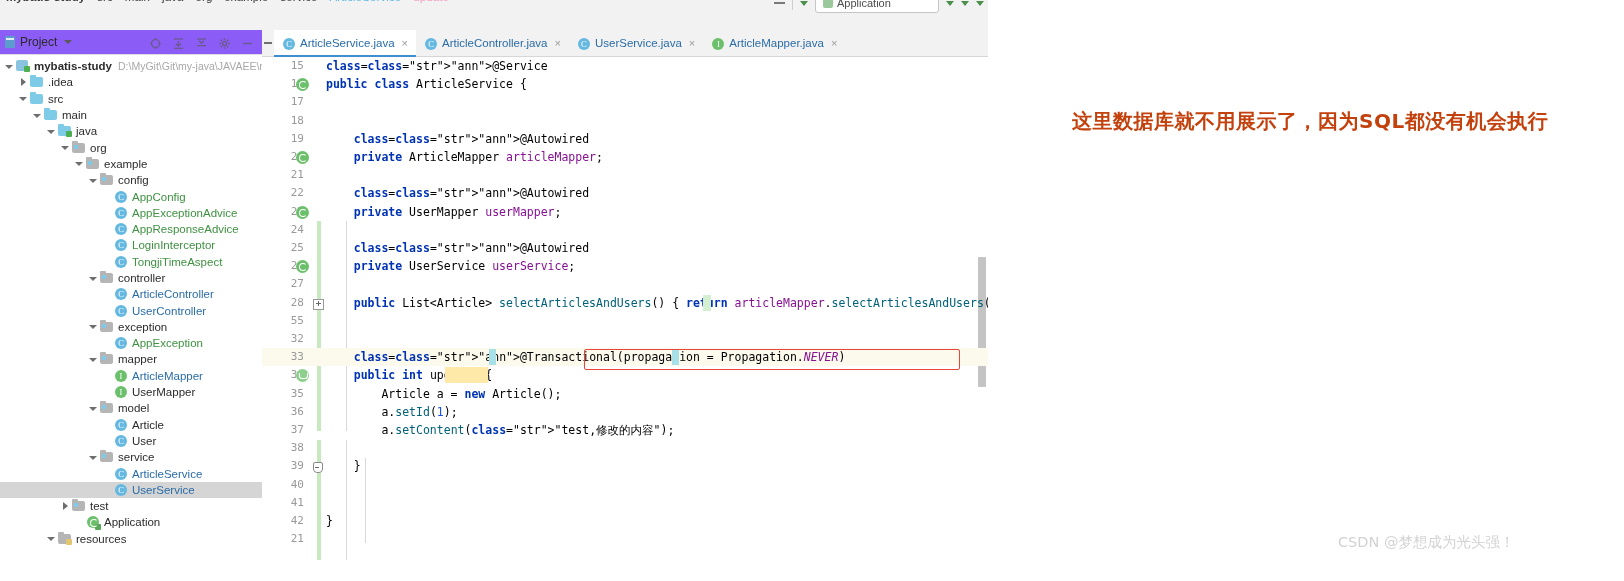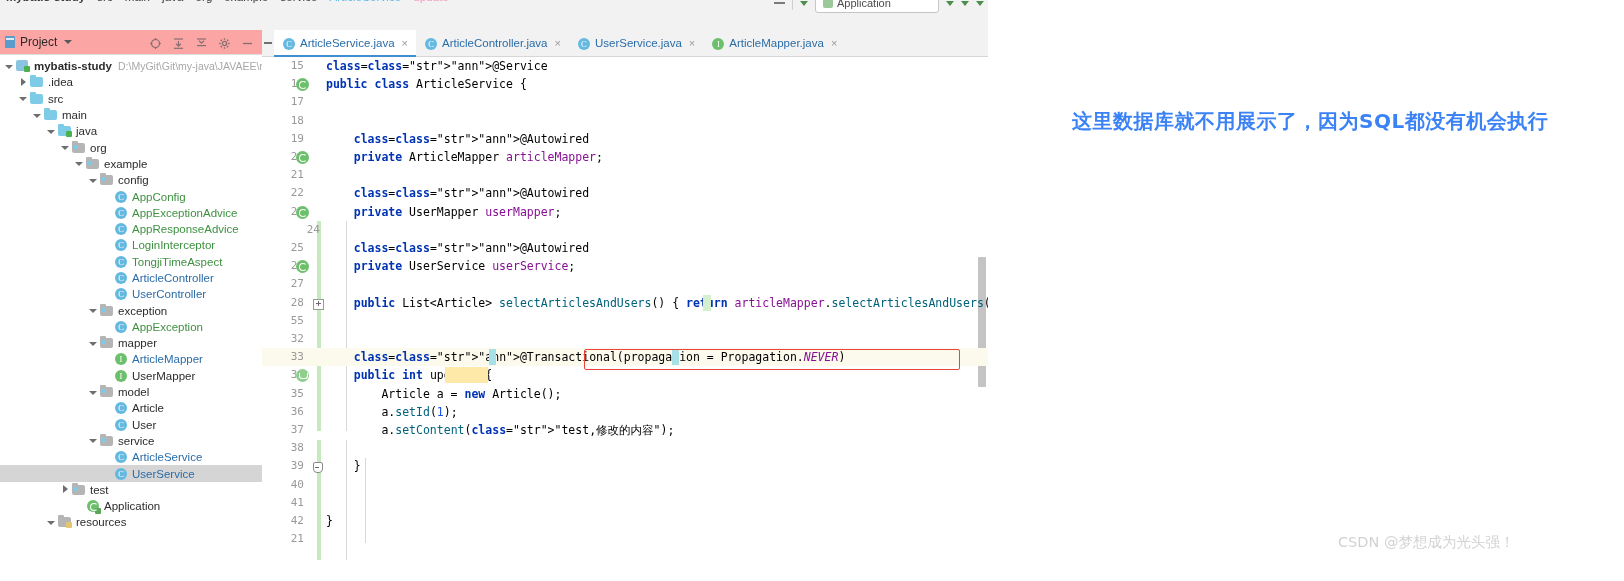--- a/index.html
+++ b/index.html
@@ -20,21 +20,21 @@
   .toolbar-right{position:absolute;right:4px;top:-10px;display:flex;align-items:center;gap:7px;height:26px;}
   .runcfg{height:17px;min-width:108px;border:1px solid #c6c6c6;border-radius:3px;background:#fff;
           display:flex;align-items:center;gap:4px;padding:0 7px;font-size:11px;color:#4a4a4a;}
   .runcfg-ico{width:10px;height:10px;border-radius:2px;background:#4a9c4a;opacity:.55;}
   .tri-dn{width:0;height:0;border-left:4px solid transparent;border-right:4px solid transparent;border-top:5px solid #4a8f4a;}
   .dash{width:11px;height:2px;background:#7a7a7a;}
   .vdiv{width:1px;height:13px;background:#cfcfcf;}
 
   
   .proj{position:absolute;left:0;top:30px;width:262px;height:551px;background:#ffffff;border-right:1px solid #cfcfcf;overflow:hidden;}
-  .proj-head{height:24px;display:flex;align-items:center;padding:0 5px;background:#fca5a5;border-bottom:1px solid #dedede;}
+  .proj-head{height:24px;display:flex;align-items:center;padding:0 5px;background:#8b5cf6;border-bottom:1px solid #dedede;}
   .proj-head .p-ico{width:10px;height:12px;background:#5c9ccc;border-radius:1px;margin-right:5px;position:relative;}
   .proj-head .p-ico:after{content:"";position:absolute;left:1px;top:2px;width:8px;height:2px;background:#fff;opacity:.8;}
   .proj-title{font-size:12px;color:#2b2b2b;}
   .caret{width:0;height:0;border-left:4px solid transparent;border-right:4px solid transparent;border-top:4px solid #5a5a5a;margin-left:7px;}
   .proj-tools{margin-left:auto;display:flex;align-items:center;gap:10px;padding-right:3px;}
   .ptool{width:13px;height:13px;opacity:.72;}
 
   .tree{position:relative;padding-top:3px;font-size:11.5px;color:#2b2b2b;}
   .node{height:16.3px;display:flex;align-items:center;white-space:nowrap;padding-left:4px;cursor:default;}
   .node.sel{background:#d5d5d5;}
@@ -109,21 +109,21 @@
   .g-tx:after{content:"";position:absolute;left:3px;top:4px;width:7px;height:5px;border:1.5px solid #fff;border-top:none;border-radius:0 0 3px 3px;}
   .g-fold{position:absolute;width:9px;height:9px;border:1px solid #9a9a9a;background:#fff;}
   .g-fold:after{content:"";position:absolute;left:1.5px;top:3.5px;width:5px;height:1px;background:#6a6a6a;}
   .g-fold:before{content:"";position:absolute;left:3.5px;top:1.5px;width:1px;height:5px;background:#6a6a6a;}
   .g-collapse{position:absolute;width:8px;height:9px;border:1.2px solid #8a8a8a;border-radius:2px 2px 4px 4px;background:#fff;}
   .g-collapse:after{content:"";position:absolute;left:1.3px;top:3.3px;width:4px;height:1px;background:#6a6a6a;}
   .indent-guide{position:absolute;width:1px;background:#d8d8d8;}
   .scroll-mark{position:absolute;right:0;width:8px;background:#c4c4c4;border-radius:1px;}
 
   
-  .right-note{position:absolute;left:1072px;top:108px;font-size:20px;color:#3b82f6;font-weight:bold;
+  .right-note{position:absolute;left:1072px;top:108px;font-size:20px;color:#c2410c;font-weight:bold;
               font-family:"DejaVu Sans",sans-serif;white-space:nowrap;letter-spacing:.5px;}
   .watermark{position:absolute;left:1338px;top:533px;font-size:14.5px;color:#d2d2d2;white-space:nowrap;
              font-family:"DejaVu Sans",sans-serif;}
 </style>
 </head>
 <body>
 
 <div class="ide">
 
   <div class="topstrip">
@@ -272,20 +272,27 @@
           </span>
           <span class="lbl nm-green">LoginInterceptor</span>
         </div>
         <div class="node" style="padding-left: 102px;">
           <span class="arrow"></span>
           <span class="ni">
             <span class="cls">C</span>
           </span>
           <span class="lbl nm-green">TongjiTimeAspect</span>
         </div>
+        <div class="node" style="padding-left: 88px;">
+          <span class="arrow down"></span>
+          <span class="ni">
+            <span class="f-gray"></span>
+          </span>
+          <span class="lbl ">controller</span>
+        </div>
         <div class="node" style="padding-left: 102px;">
           <span class="arrow"></span>
           <span class="ni">
             <span class="cls">C</span>
           </span>
           <span class="lbl nm-blue">ArticleController</span>
         </div>
         <div class="node" style="padding-left: 102px;">
           <span class="arrow"></span>
           <span class="ni">
@@ -444,21 +451,21 @@
           <div style="position: absolute; top: 0px; left: 0px; right: 0px; height: 18.2px; line-height: 18.2px;"><span class="ln" style="left: -64px;">15</span><span style="white-space: pre;"><span <span="" class="kw">class</span>=<span <span="" class="kw">class</span>="str"&gt;"ann"&gt;@Service</span></div>
           <div class="caret-line" style="top: 18.2px; left: -64px; background: transparent;"></div>
           <div style="position: absolute; top: 18.2px; left: 0px; right: 0px; height: 18.2px; line-height: 18.2px;"><span class="ln" style="left: -64px;">16</span><span style="white-space: pre;"><span class="kw">public</span> <span class="kw">class</span> ArticleService {</span></div>
           <div style="position: absolute; top: 36.4px; left: 0px; right: 0px; height: 18.2px; line-height: 18.2px;"><span class="ln" style="left: -64px;">17</span><span style="white-space: pre;"></span></div>
           <div style="position: absolute; top: 54.6px; left: 0px; right: 0px; height: 18.2px; line-height: 18.2px;"><span class="ln" style="left: -64px;">18</span><span style="white-space: pre;"></span></div>
           <div style="position: absolute; top: 72.8px; left: 0px; right: 0px; height: 18.2px; line-height: 18.2px;"><span class="ln" style="left: -64px;">19</span><span style="white-space: pre;">    <span <span="" class="kw">class</span>=<span <span="" class="kw">class</span>="str"&gt;"ann"&gt;@Autowired</span></div>
           <div style="position: absolute; top: 91px; left: 0px; right: 0px; height: 18.2px; line-height: 18.2px;"><span class="ln" style="left: -64px;">20</span><span style="white-space: pre;">    <span class="kw">private</span> ArticleMapper <span class="fld">articleMapper</span>;</span></div>
           <div style="position: absolute; top: 109.2px; left: 0px; right: 0px; height: 18.2px; line-height: 18.2px;"><span class="ln" style="left: -64px;">21</span><span style="white-space: pre;"></span></div>
           <div style="position: absolute; top: 127.4px; left: 0px; right: 0px; height: 18.2px; line-height: 18.2px;"><span class="ln" style="left: -64px;">22</span><span style="white-space: pre;">    <span <span="" class="kw">class</span>=<span <span="" class="kw">class</span>="str"&gt;"ann"&gt;@Autowired</span></div>
           <div style="position: absolute; top: 145.6px; left: 0px; right: 0px; height: 18.2px; line-height: 18.2px;"><span class="ln" style="left: -64px;">23</span><span style="white-space: pre;">    <span class="kw">private</span> UserMapper <span class="fld">userMapper</span>;</span></div>
-          <div style="position: absolute; top: 163.8px; left: 16px; right: 0px; height: 18.2px; line-height: 18.2px;"><span class="ln" style="left: -64px;">24</span><span style="white-space: pre;"></span></div>
+          <div style="position: absolute; top: 163.8px; left: 0px; right: 0px; height: 18.2px; line-height: 18.2px;"><span class="ln" style="left: -64px;">24</span><span style="white-space: pre;"></span></div>
           <div style="position: absolute; top: 182px; left: 0px; right: 0px; height: 18.2px; line-height: 18.2px;"><span class="ln" style="left: -64px;">25</span><span style="white-space: pre;">    <span <span="" class="kw">class</span>=<span <span="" class="kw">class</span>="str"&gt;"ann"&gt;@Autowired</span></div>
           <div style="position: absolute; top: 200.2px; left: 0px; right: 0px; height: 18.2px; line-height: 18.2px;"><span class="ln" style="left: -64px;">26</span><span style="white-space: pre;">    <span class="kw">private</span> UserService <span class="fld">userService</span>;</span></div>
           <div style="position: absolute; top: 218.4px; left: 0px; right: 0px; height: 18.2px; line-height: 18.2px;"><span class="ln" style="left: -64px;">27</span><span style="white-space: pre;"></span></div>
           <div style="position: absolute; top: 236.6px; left: 0px; right: 0px; height: 18.2px; line-height: 18.2px;"><span class="ln" style="left: -64px;">28</span><span style="white-space: pre;">    <span class="kw">public</span> List&lt;Article&gt; <span class="mth">selectArticlesAndUsers</span>() { <span class="kw">return</span> <span class="fld">articleMapper</span>.<span class="mth">selectArticlesAndUsers</span>(); }</span></div>
           <div style="position: absolute; top: 254.8px; left: 0px; right: 0px; height: 18.2px; line-height: 18.2px;"><span class="ln" style="left: -64px;">55</span><span style="white-space: pre;"></span></div>
           <div style="position: absolute; top: 273px; left: 0px; right: 0px; height: 18.2px; line-height: 18.2px;"><span class="ln" style="left: -64px;">32</span><span style="white-space: pre;"></span></div>
           <div class="caret-line" style="top: 291.2px; left: -64px; background: rgb(252, 250, 237);"></div>
           <div style="position: absolute; top: 291.2px; left: 0px; right: 0px; height: 18.2px; line-height: 18.2px;"><span class="ln" style="left: -64px;">33</span><span style="white-space: pre;">    <span <span="" class="kw">class</span>=<span <span="" class="kw">class</span>="str"&gt;"ann"&gt;@Transactional(propagation = Propagation.<span class="fld" style="font-style:italic">NEVER</span>)</span></div>
           <div style="position: absolute; top: 309.4px; left: 0px; right: 0px; height: 18.2px; line-height: 18.2px;"><span class="ln" style="left: -64px;">34</span><span style="white-space: pre;">    <span class="kw">public</span> <span class="kw">int</span> update(){</span></div>
           <div style="position: absolute; top: 327.6px; left: 0px; right: 0px; height: 18.2px; line-height: 18.2px;"><span class="ln" style="left: -64px;">35</span><span style="white-space: pre;">        Article a = <span class="kw">new</span> Article();</span></div>

